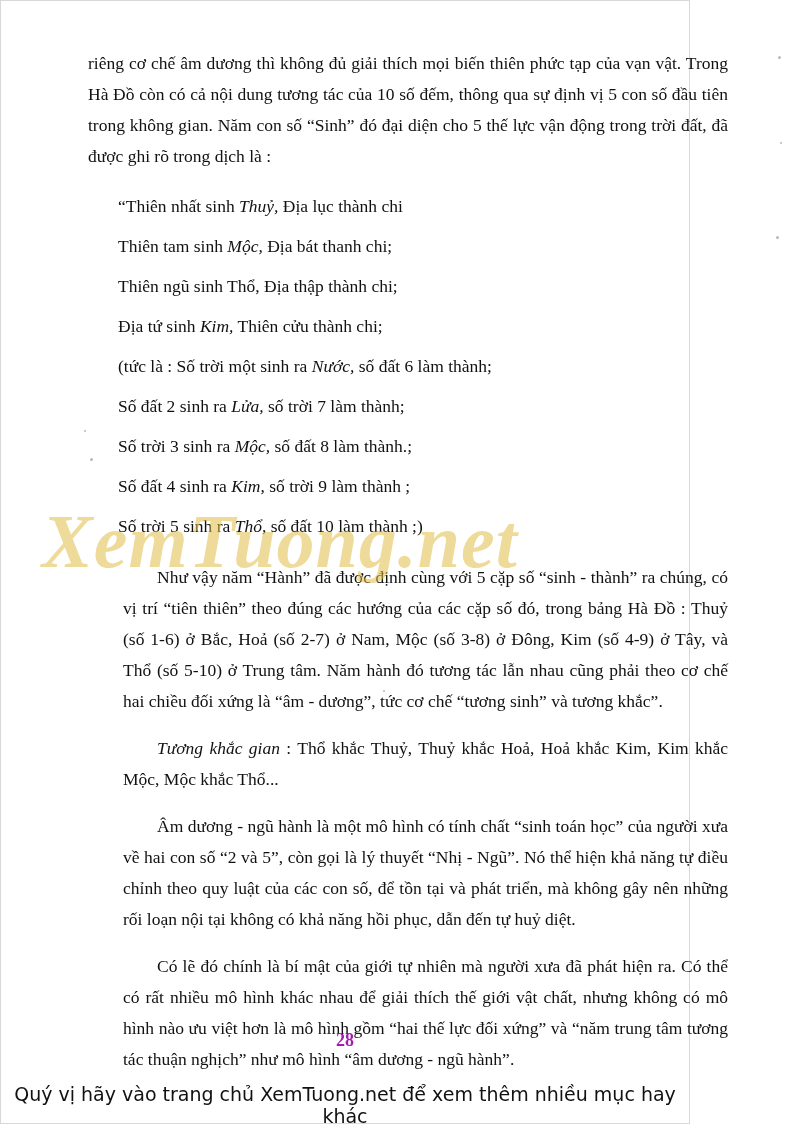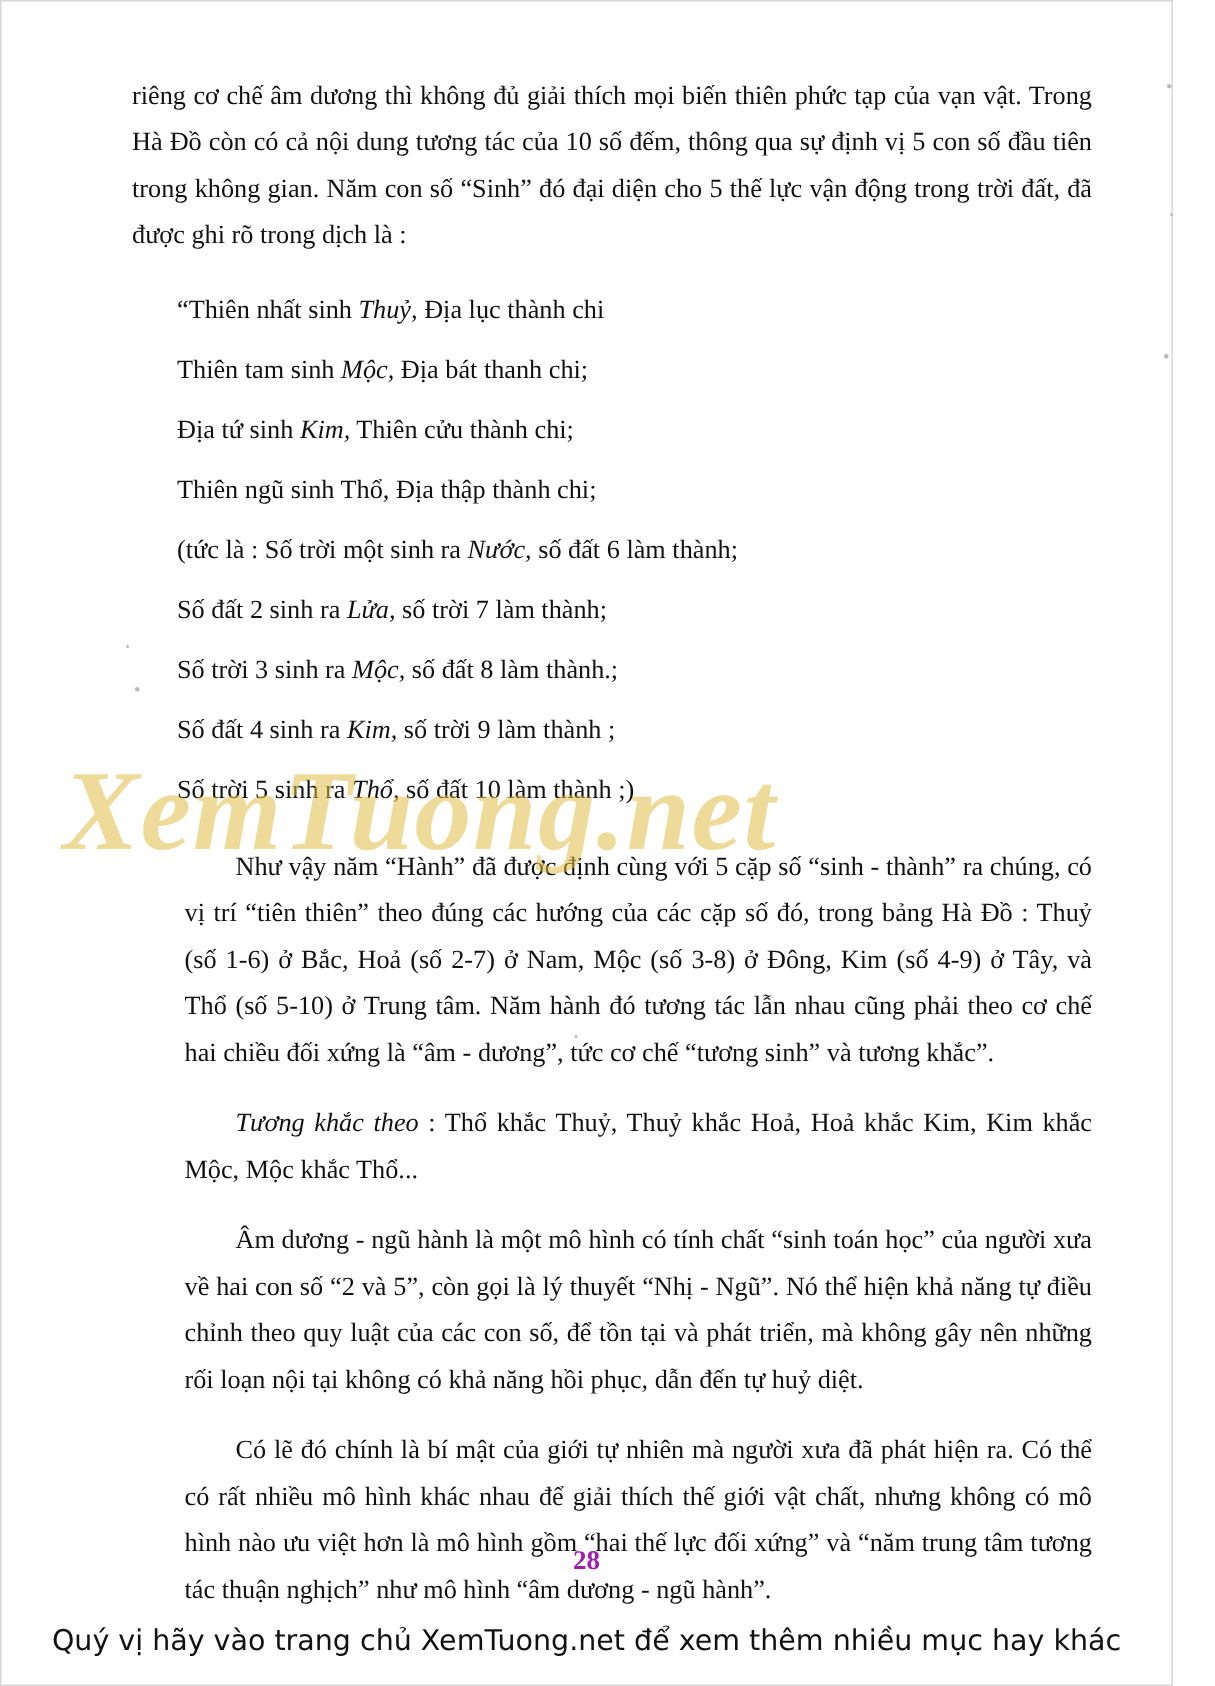--- a/index.html
+++ b/index.html
@@ -10,21 +10,21 @@
     width: 810px;
     height: 1124px;
     background: #ffffff;
     font-family: "Liberation Serif", serif;
     color: #1a1a1a;
     position: relative;
     overflow: hidden;
   }
   .page {
     position: relative;
-    width: 782px;
+    width: 690px;
     height: 1124px;
     box-sizing: border-box;
   }
   .scan-border {
     position: absolute;
     left: 0;
     top: 0;
     right: 0;
     bottom: 0;
     border: 1px solid #d8d8d8;
@@ -123,43 +123,43 @@
 
     <p>riêng cơ chế âm dương thì không đủ giải thích mọi biến thiên phức tạp của vạn vật. Trong Hà Đồ còn có cả nội dung tương tác của 10 số đếm, thông qua sự định vị 5 con số đầu tiên trong không gian. Năm con số “Sinh” đó đại diện cho 5 thế lực vận động trong trời đất, đã được ghi rõ trong dịch là :</p>
 
     <div class="quote-block">
 
       <p class="quote-line"><span>“Thiên nhất sinh </span><i>Thuỷ,</i><span> Địa lục thành chi</span></p>
 
 
       <p class="quote-line"><span>Thiên tam sinh </span><i>Mộc,</i><span> Địa bát thanh chi;</span></p>
 
+      <p class="quote-line"><span>Thiên ngũ sinh Thổ, Địa thập thành chi;</span><i></i><span></span></p>
+
       <p class="quote-line"><span>Địa tứ sinh </span><i>Kim,</i><span> Thiên cửu thành chi;</span></p>
-
-      <p class="quote-line"><span>Thiên ngũ sinh Thổ, Địa thập thành chi;</span><i></i><span></span></p>
 
       <p class="quote-line"><span>(tức là : Số trời một sinh ra </span><i>Nước,</i><span> số đất 6 làm thành;</span></p>
 
       <p class="quote-line"><span>Số đất 2 sinh ra </span><i>Lửa,</i><span> số trời 7 làm thành;</span></p>
 
       <p class="quote-line"><span>Số trời 3 sinh ra </span><i>Mộc,</i><span> số đất 8 làm thành.;</span></p>
 
       <p class="quote-line"><span>Số đất 4 sinh ra </span><i>Kim,</i><span> số trời 9 làm thành ;</span></p>
 
       <p class="quote-line"><span>Số trời 5 sinh ra </span><i>Thổ,</i><span> số đất 10 làm thành ;)</span></p>
 
     </div>
 
     <div class="para-block">
       <p class="indent">Như vậy năm “Hành” đã được định cùng với 5 cặp số “sinh - thành” ra chúng, có vị trí “tiên thiên” theo đúng các hướng của các cặp số đó, trong bảng Hà Đồ : Thuỷ (số 1-6) ở Bắc, Hoả (số 2-7) ở Nam, Mộc (số 3-8) ở Đông, Kim (số 4-9) ở Tây, và Thổ (số 5-10) ở Trung tâm. Năm hành đó tương tác lẫn nhau cũng phải theo cơ chế hai chiều đối xứng là “âm - dương”, tức cơ chế “tương sinh” và tương khắc”.</p>
     </div>
 
 
     <div class="para-block">
-      <p class="indent"><i>Tương khắc theo</i><span> : Thổ khắc Thuỷ, Thuỷ khắc Hoả, Hoả khắc Kim, Kim khắc Mộc, Mộc khắc Thổ...</span></p>
+      <p class="indent"><i>Tương khắc gian</i><span> : Thổ khắc Thuỷ, Thuỷ khắc Hoả, Hoả khắc Kim, Kim khắc Mộc, Mộc khắc Thổ...</span></p>
     </div>
 
     <div class="para-block">
       <p class="indent">Âm dương - ngũ hành là một mô hình có tính chất “sinh toán học” của người xưa về hai con số “2 và 5”, còn gọi là lý thuyết “Nhị - Ngũ”. Nó thể hiện khả năng tự điều chỉnh theo quy luật của các con số, để tồn tại và phát triển, mà không gây nên những rối loạn nội tại không có khả năng hồi phục, dẫn đến tự huỷ diệt.</p>
     </div>
 
     <div class="para-block">
       <p class="indent">Có lẽ đó chính là bí mật của giới tự nhiên mà người xưa đã phát hiện ra. Có thể có rất nhiều mô hình khác nhau để giải thích thế giới vật chất, nhưng không có mô hình nào ưu việt hơn là mô hình gồm “hai thế lực đối xứng” và “năm trung tâm tương tác thuận nghịch” như mô hình “âm dương - ngũ hành”.</p>
     </div>
 

